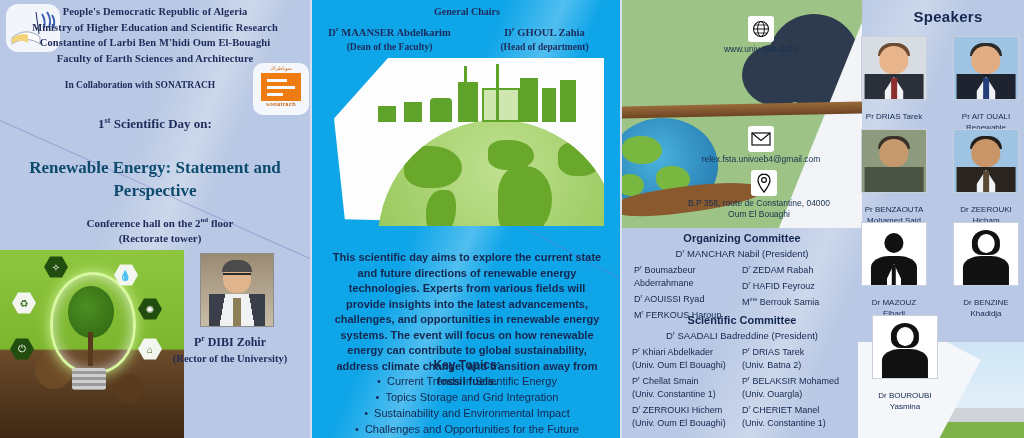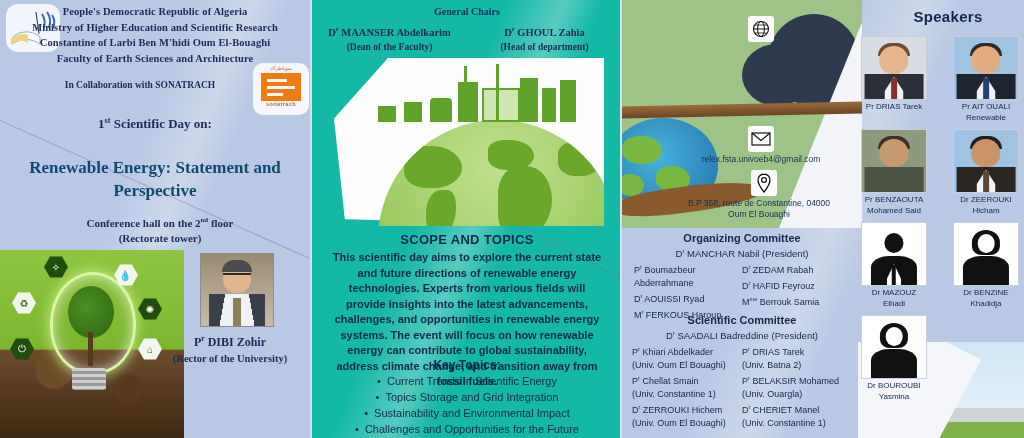--- a/index.html
+++ b/index.html
@@ -2,21 +2,21 @@
 <html><head>
 <meta charset="utf-8">
 <style>
   html,body{margin:0;padding:0;background:#fff;}
   body{font-family:"Liberation Sans",sans-serif;}
   .poster{position:relative;width:1024px;height:438px;overflow:hidden;background:#b9c8e4;}
 
   
   .panel{position:absolute;top:0;height:438px;overflow:hidden;}
   #panel-left{left:0;width:310px;background:#b9c8e4;}
-  #panel-mid{left:310px;width:310px;background:#14b8a6;border-left:2px solid #d8e0ef;}
+  #panel-mid{left:310px;width:310px;background:#0ea5e9;border-left:2px solid #d8e0ef;}
   #panel-right{left:620px;width:404px;background:#b9c8e4;border-left:2px solid #d8e0ef;}
 
   
   .sheen{position:absolute;inset:0;pointer-events:none;
     background:linear-gradient(112deg,rgba(255,255,255,0) 40%,rgba(255,255,255,.28) 52%,rgba(255,255,255,0) 60%);}
   .diagline{position:absolute;height:1px;background:rgba(110,110,190,.45);transform-origin:0 0;pointer-events:none;}
 
   
   .hdr-block{position:absolute;left:0;top:4px;width:310px;text-align:center;
     font-family:"Liberation Serif",serif;color:#1d2a5a;font-weight:bold;}
@@ -148,21 +148,21 @@
   .cm-grid{display:flex;justify-content:space-between;padding:0 6px;}
   .cm-col{width:108px;font-size:9px;color:#13274f;line-height:13px;}
   .cm-col.c-sci{width:112px;}
   sup{font-size:.62em;vertical-align:super;}
 
   .spk-title{position:absolute;left:248px;top:8px;width:156px;text-align:center;
     font-size:15px;font-weight:bold;color:#13274f;letter-spacing:.3px;}
   .spk-grid{position:absolute;left:238px;top:36px;width:166px;}
   .spk{position:absolute;width:68px;text-align:center;}
   .spk-img{width:64px;height:62px;margin:0 auto;border:1px solid #c9cfdd;overflow:hidden;background:#eef1f6;position:relative;}
-  .spk-cap{font-size:8px;color:#13274f;line-height:10.5px;margin-top:2px;}
+  .spk-cap{font-size:8px;color:#13274f;line-height:10.5px;margin-top:12px;}
   .silho{position:absolute;inset:0;background:#fff;}
   .silho .h{position:absolute;left:50%;top:16%;width:30%;height:32%;border-radius:50%;background:#111;transform:translateX(-50%);}
   .silho .b{position:absolute;left:50%;bottom:0;width:72%;height:46%;border-radius:40% 40% 0 0;background:#111;transform:translateX(-50%);}
   .silho.f .hair{position:absolute;left:50%;top:12%;width:44%;height:40%;border-radius:50% 50% 35% 35%;background:#111;transform:translateX(-50%);}
   .silho.f .face{position:absolute;left:50%;top:18%;width:26%;height:30%;border-radius:50%;background:#fff;transform:translateX(-50%);}
   .silho .tie{position:absolute;left:50%;bottom:0;width:7%;height:32%;background:#fff;transform:translateX(-50%);}
   .silho .shirt{position:absolute;left:50%;bottom:0;width:22%;height:34%;background:#fff;transform:translateX(-50%);
     clip-path:polygon(50% 0,100% 70%,100% 100%,0 100%,0 70%);}
   .ph{position:absolute;inset:0;}
   .ph .head{position:absolute;left:50%;top:14%;width:46%;height:46%;border-radius:50% 50% 45% 45%;transform:translateX(-50%);}
@@ -289,21 +289,20 @@
         <div class="bld" style="left:80px;width:20px;height:40px;"></div>
         <div class="bld" style="left:104px;width:34px;height:30px;background:#cfe6b0;border:2px solid #5fa32a;"></div>
         <div class="bld" style="left:142px;width:18px;height:44px;"></div>
         <div class="bld" style="left:164px;width:14px;height:34px;"></div>
         <div class="bld" style="left:182px;width:16px;height:42px;"></div>
         <div class="bld" style="left:86px;width:3px;height:56px;"></div>
         <div class="bld" style="left:118px;width:3px;height:58px;"></div>
       </div>
     </div>
 
-    <div class="scope-title">SCOPE AND TOPICS</div>
     <div class="scope-body">This scientific day aims to explore the current state and future directions of renewable energy technologies. Experts from various fields will provide insights into the latest advancements, challenges, and opportunities in renewable energy systems. The event will focus on how renewable energy can contribute to global sustainability, address climate change, and transition away from fossil fuels.</div>
     <div class="key-title">Key Topics:</div>
     <ul class="key-list">
       <li>Current Trends in Scientific Energy</li>
       <li>Topics Storage and Grid Integration</li>
       <li>Sustainability and Environmental Impact</li>
       <li>Challenges and Opportunities for the Future</li>
     </ul>
   </div>
 
@@ -326,20 +325,21 @@
     <div class="ci" style="left:54px;top:16px;width:170px;">
       <div class="ci-ico">
         <svg width="18" height="18" viewBox="0 0 18 18">
             <circle cx="9" cy="9" r="7.5" fill="none" stroke="#111" stroke-width="1.1"></circle>
             <ellipse cx="9" cy="9" rx="3.4" ry="7.5" fill="none" stroke="#111" stroke-width="1"></ellipse>
             <line x1="1.5" y1="9" x2="16.5" y2="9" stroke="#111" stroke-width="1"></line>
             <line x1="2.6" y1="5" x2="15.4" y2="5" stroke="#111" stroke-width=".8"></line>
             <line x1="2.6" y1="13" x2="15.4" y2="13" stroke="#111" stroke-width=".8"></line>
           </svg>
       </div>
+      <div class="ci-txt">www.univ-oeb.dz/fr/</div>
     </div>
 
 
     <div class="ci" style="left:54px;top:126px;width:170px;">
       <div class="ci-ico">
         <svg width="20" height="16" viewBox="0 0 20 16">
             <rect x="1" y="2" width="18" height="12" fill="none" stroke="#111" stroke-width="1.2"></rect>
             <path d="M1 2 L10 9.5 L19 2" fill="none" stroke="#111" stroke-width="1.2"></path>
           </svg>
       </div>
@@ -476,21 +476,21 @@
         <div class="spk-img">
           <div class="silho f">
               <div class="hair"></div>
               <div class="face"></div>
               <div class="b"></div>
             </div>
         </div>
         <div class="spk-cap">Dr BENZINE Khadidja</div>
       </div>
 
-      <div class="spk" style="left:0;top:279px;">
+      <div class="spk" style="left:11px;top:279px;">
         <div class="spk-img">
           <div class="silho f">
               <div class="hair"></div>
               <div class="face"></div>
               <div class="b"></div>
             </div>
         </div>
         <div class="spk-cap">Dr BOUROUBI Yasmina</div>
       </div>
     </div>

